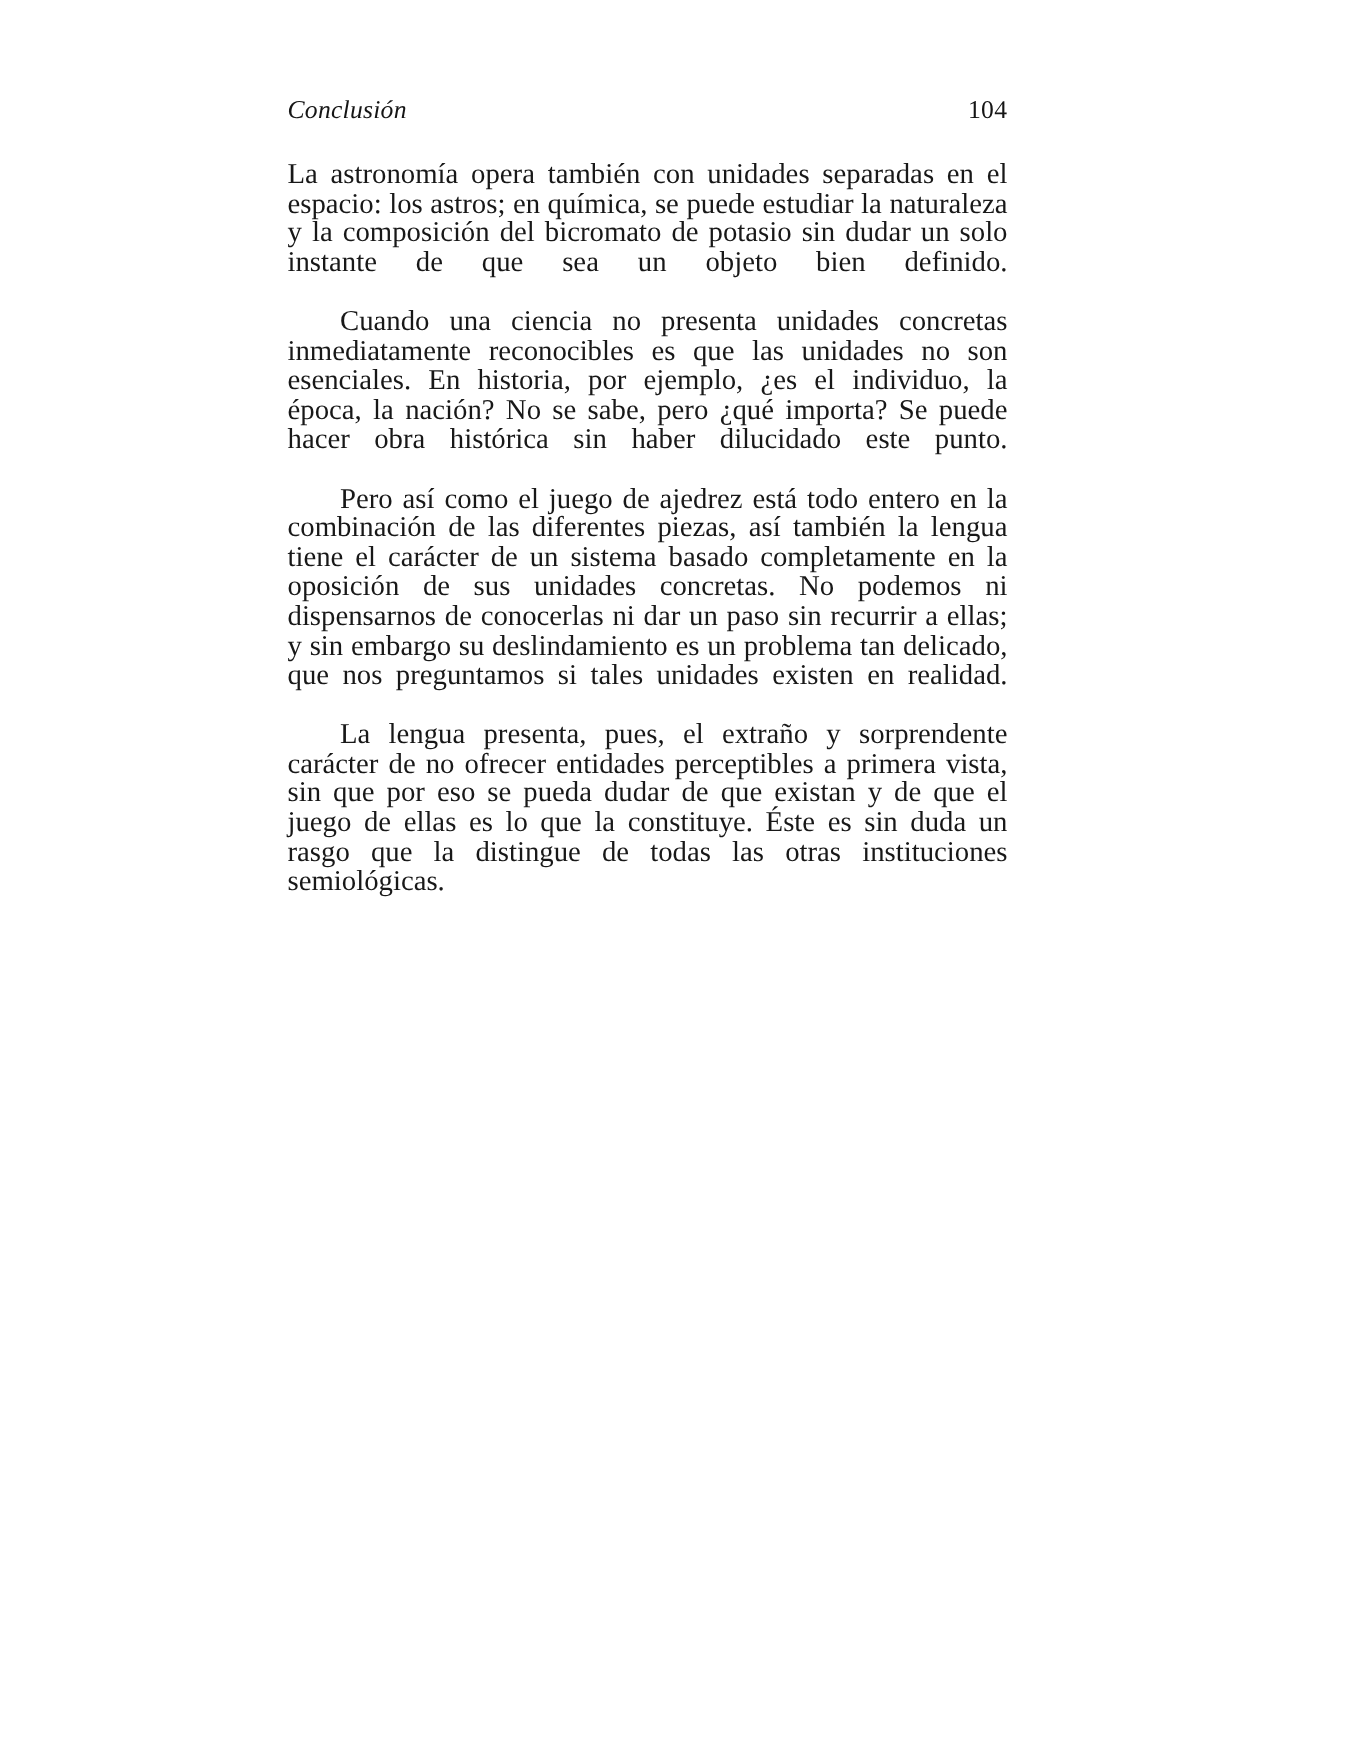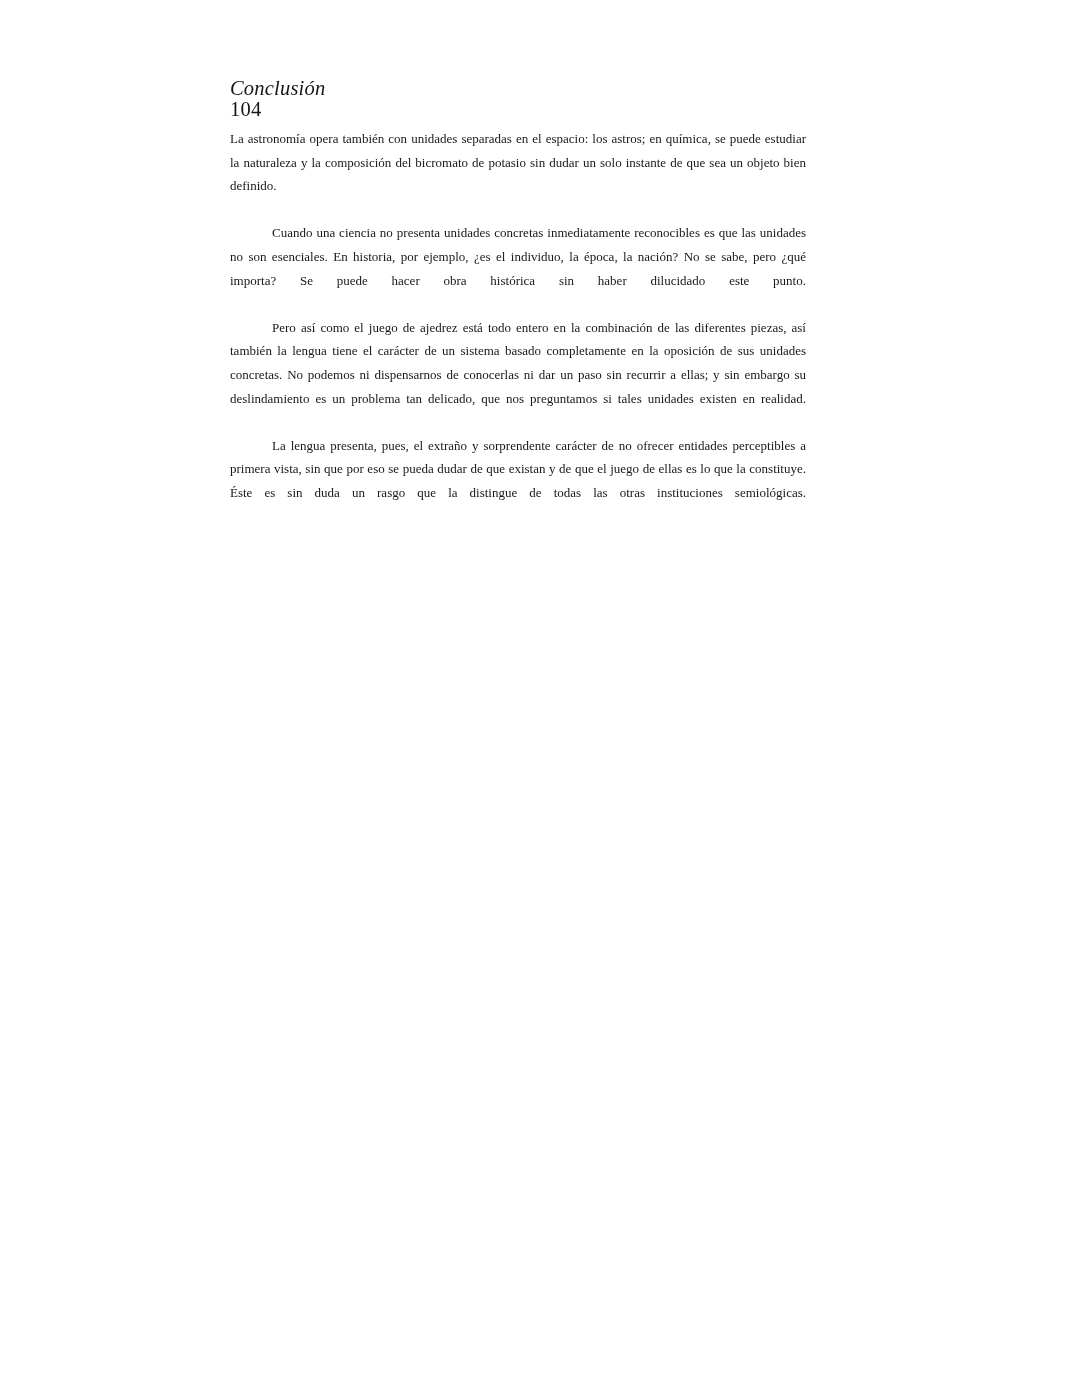--- a/index.html
+++ b/index.html
@@ -29,38 +29,37 @@
     top: 78px;
     width: 576px;
   }
   .running-head {
     display: flex;
     align-items: baseline;
     justify-content: space-between;
     width: 100%;
     height: 30px;
     margin-bottom: 19px;
-    flex-direction: column;
   }
   .running-head .head-title {
     font-style: italic;
     font-size: 20.5px;
     letter-spacing: 0.2px;
     line-height: 1;
     color: #151515;
   }
   .running-head .folio {
     font-size: 20.5px;
     line-height: 1;
     color: #151515;
     letter-spacing: 0.3px;
   }
   .body-text p {
     margin: 0;
-    font-size: 13px;
+    font-size: 23px;
     line-height: 23.6px;
     text-align: justify;
     text-justify: inter-word;
     color: #181818;
     hyphens: manual;
     -webkit-hyphens: manual;
     word-spacing: 0.1px;
   }
   .body-text p.indent {
     text-indent: 42px;

